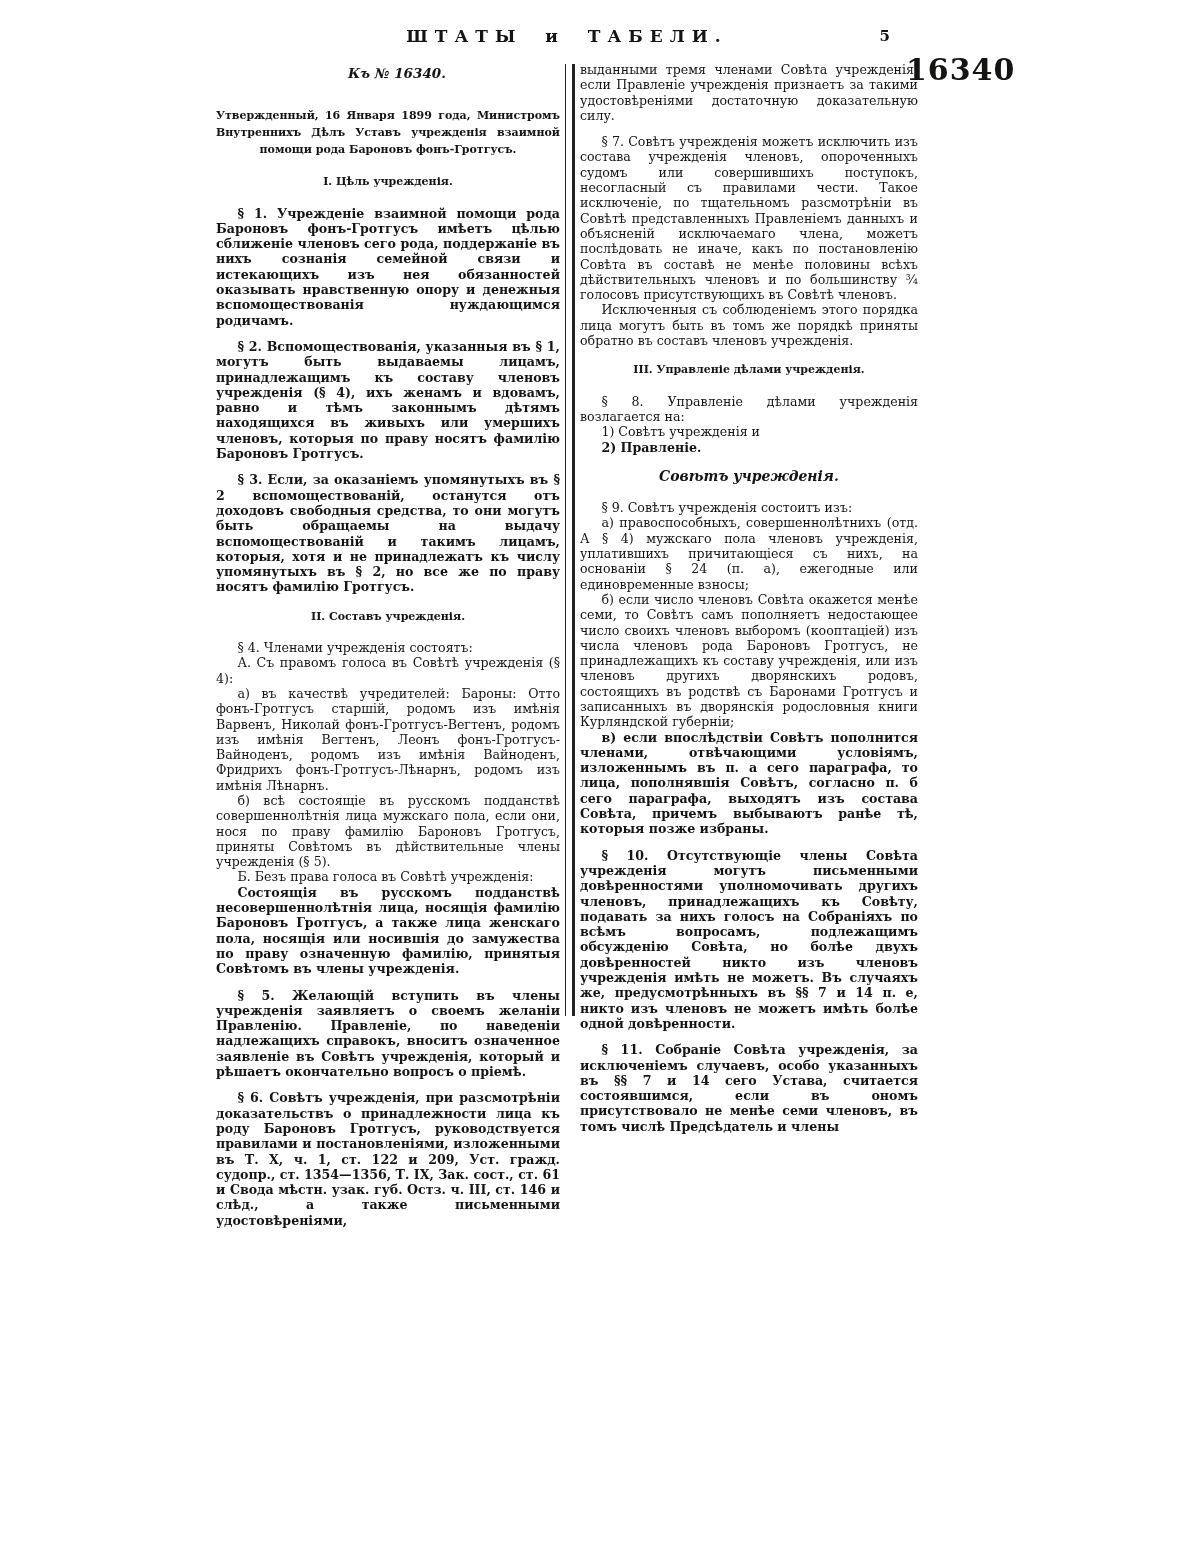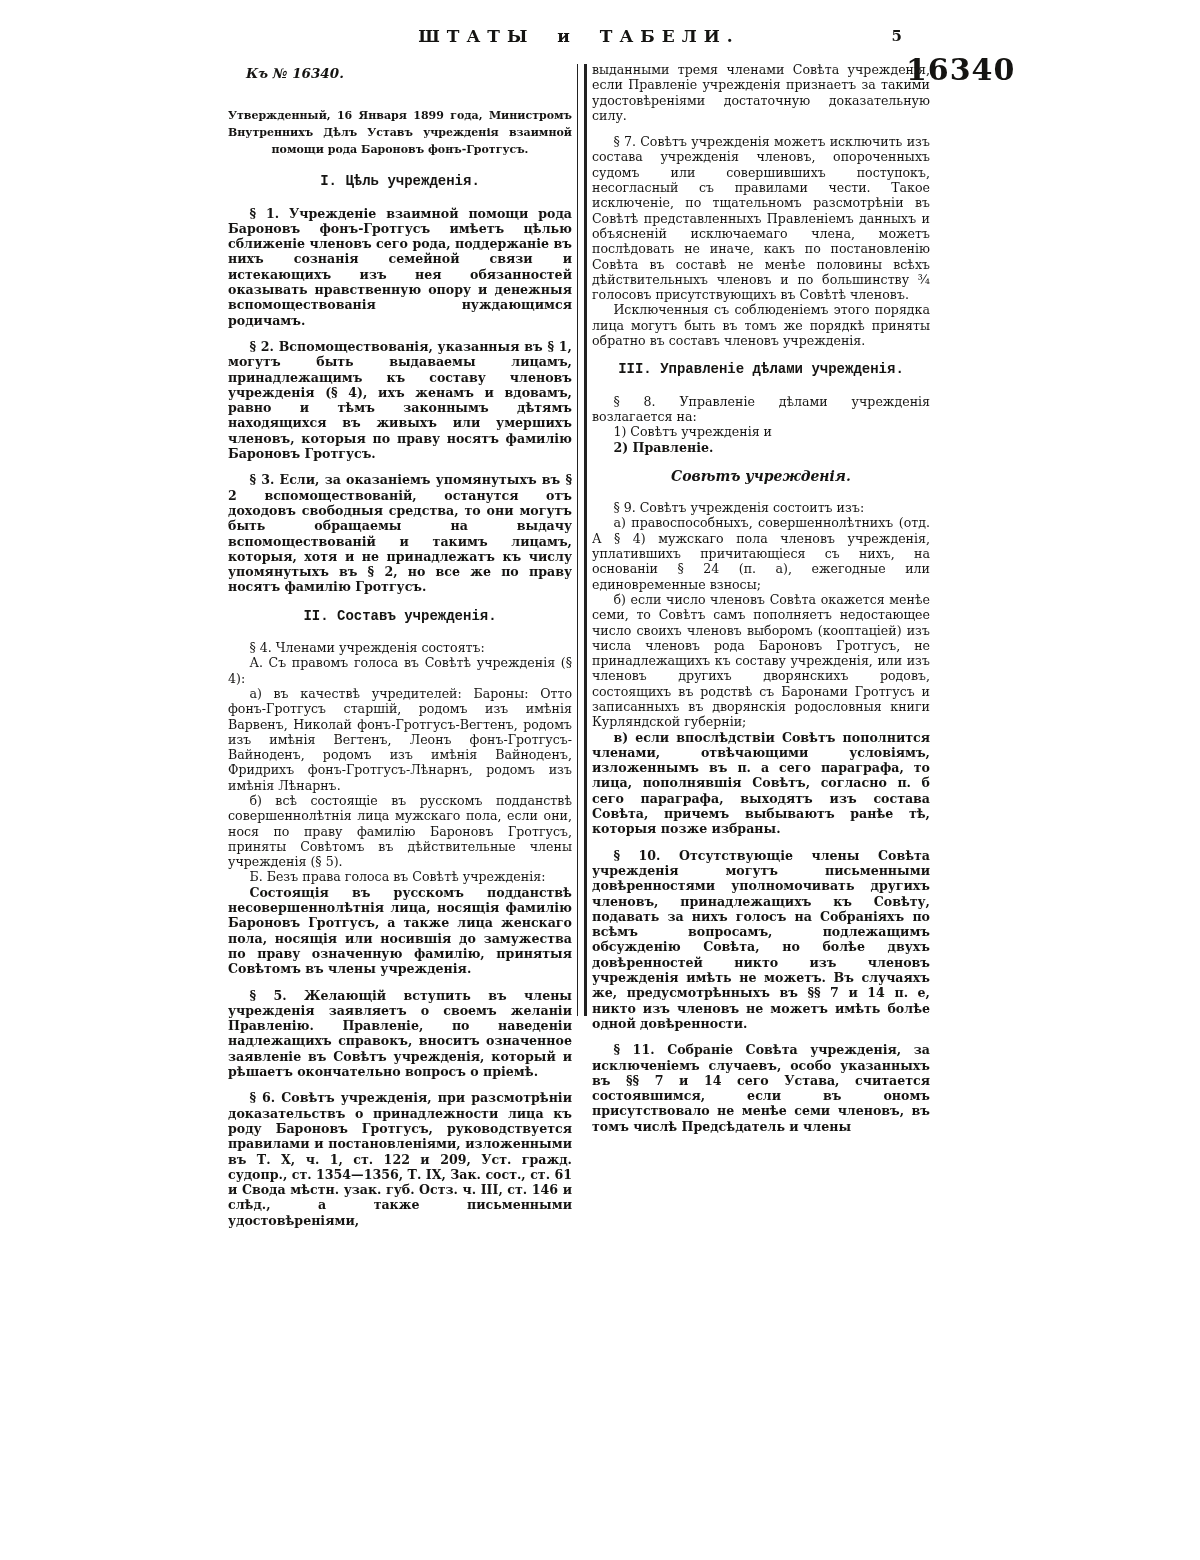--- a/index.html
+++ b/index.html
@@ -6,21 +6,21 @@
   body{
     width:1200px;height:1560px;
     background:#ffffff;
     color:#151412;
     font-family:"DejaVu Serif", serif;
     position:relative;
     overflow:hidden;
   }
   .sheet{
     position:absolute;
-    left:228px; top:26px;
+    left:216px; top:26px;
     width:702px;
   }
   .masthead{
     position:relative;
     height:30px;
   }
   .masthead .title{
     text-align:center;
     font-weight:700;
     font-size:17px;
@@ -59,38 +59,37 @@
     border-left:1px solid #222;
     border-right:3px solid #222;
     flex:none;
   }
   .col-right{width:340px;}
   .doc-ref{
     font-style:italic;
     font-weight:700;
     font-size:13.5px;
     margin:4px 0 26px 18px;
-    text-align:left;
+    text-align:center;
   }
   .intro{
     font-weight:700;
     font-size:11px;
     line-height:17px;
     text-align:justify;
     text-align-last:center;
     margin:0 0 16px 0;
   }
   .sec-heading{
     text-align:center;
     text-align-last:center;
     font-weight:700;
-    font-size:14px;
+    font-size:11px;
     margin:14px 0 16px 0;
     text-indent:0;
-    font-family:Liberation Mono, monospace;
   }
   .sub-heading{
     text-align:center;
     text-align-last:center;
     font-style:italic;
     font-size:14px;
     margin:14px 0 16px 0;
   }
   .par{
     text-indent:1.7em;

